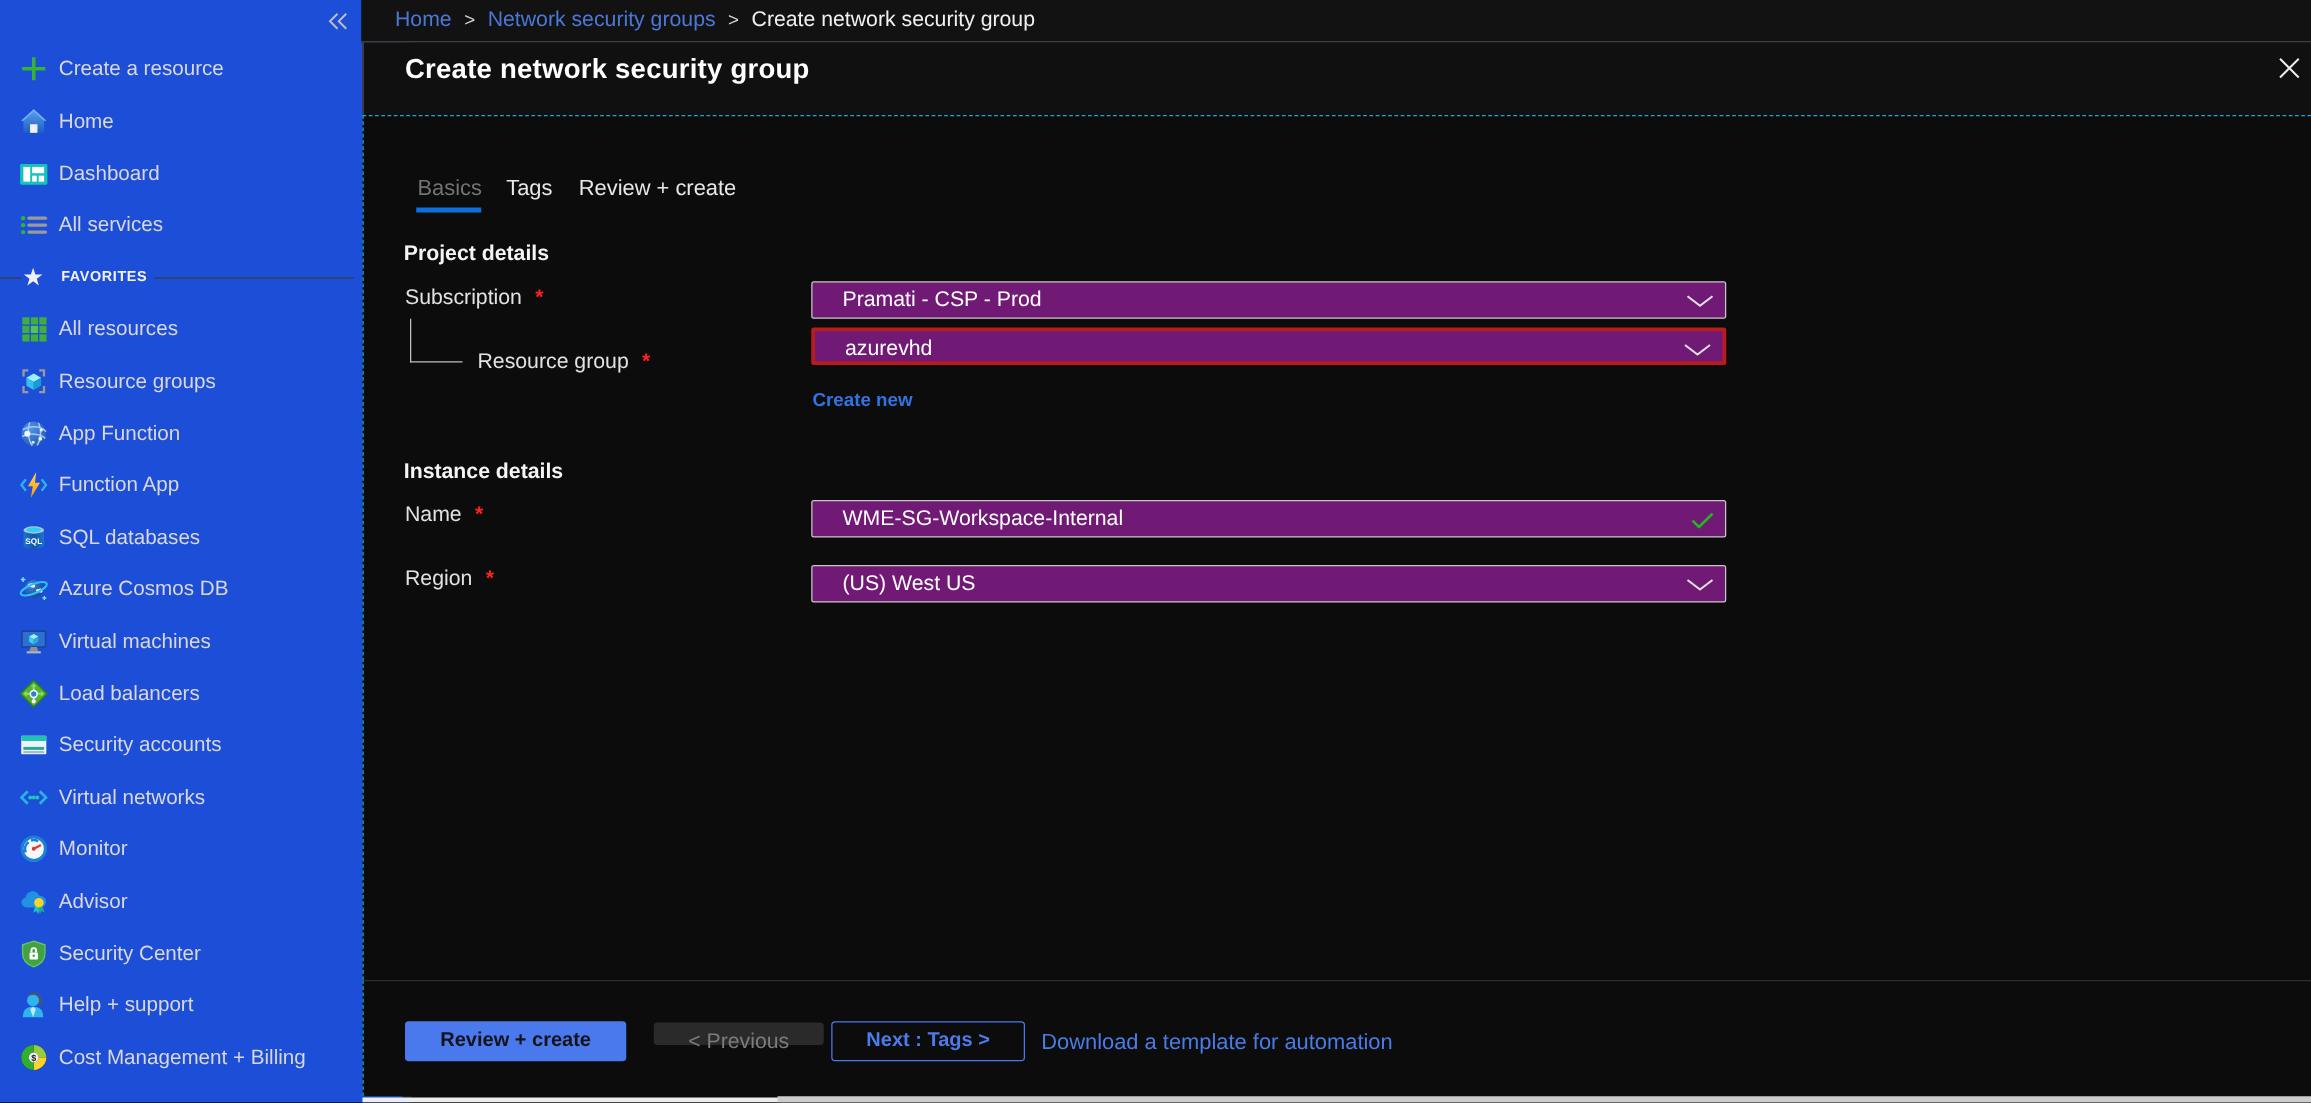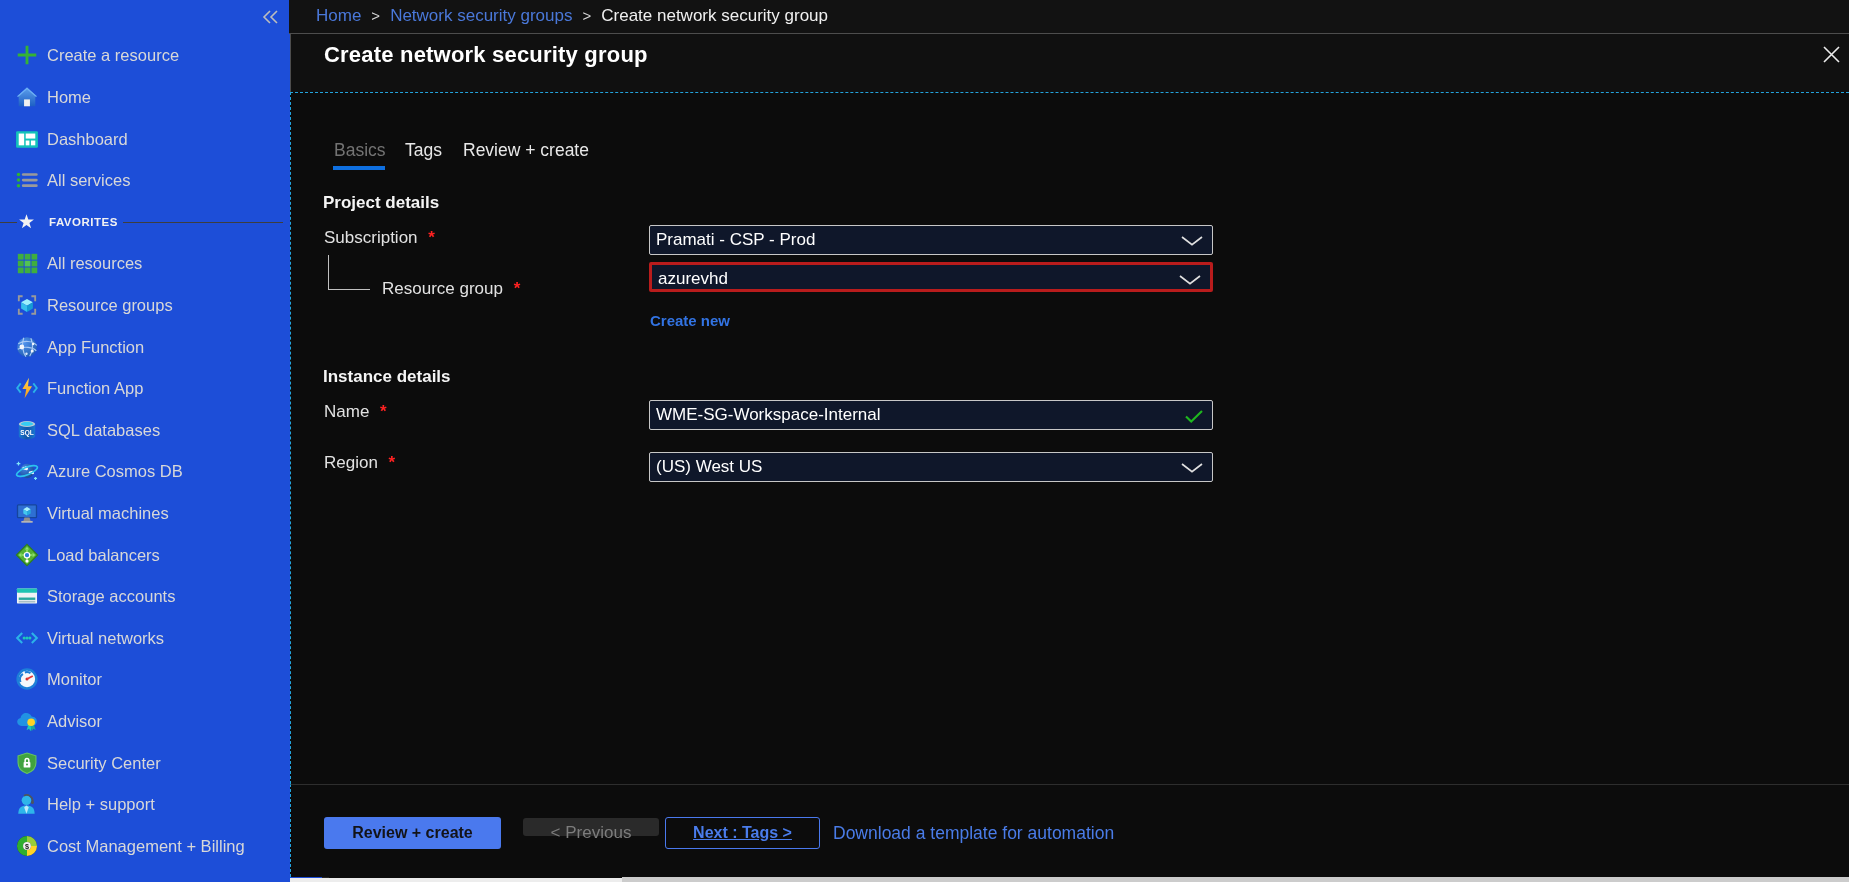--- a/index.html
+++ b/index.html
@@ -35,37 +35,37 @@
     border-top:1px dashed #23a3dc; border-left:1px dashed #23a3dc; }
 
   .tab { position:absolute; top:47px; font-size:17.5px; color:#e8e8e8; }
   #tab-basics { left:43px; color:#737373; }
   #tab-underline { position:absolute; left:42px; top:73px; width:52px; height:3.5px; background:#0e6fe0; }
 
   .h2 { position:absolute; left:32px; font-size:17px; font-weight:bold; color:#f5f5f5; }
   .flabel { position:absolute; font-size:17px; color:#e2e2e2; white-space:nowrap; }
   .flabel .req { color:#ff2222; font-weight:bold; padding-left:6px; }
 
-  .field { position:absolute; left:358px; width:564px; height:30px; background:#0f172a;
+  .field { position:absolute; left:358px; width:732px; height:30px; background:#701a75;
     border:1px solid #c7c7c7; border-radius:2px; font-size:17px; color:#fff; line-height:28px;
-    padding-left:6px; }
+    padding-left:24px; }
   .field svg.chev { position:absolute; right:9px; top:10px; }
   .lconn { position:absolute; left:37px; top:162px; width:42px; height:35px;
     border-left:1px solid #c0c0c0; border-bottom:1px solid #c0c0c0; }
   .linkblue { position:absolute; font-size:15px; font-weight:bold; color:#3273e2; }
 
   
   #footer { position:absolute; left:290px; top:784px; width:1559px; height:93px; background:#0c0c0c;
     border-top:1px solid #2e2e2e; border-left:1px dashed #23a3dc; }
   .btn { position:absolute; top:32px; height:32px; border-radius:3px; font-size:16px; line-height:32px;
     text-align:center; }
   #btn-review { left:33px; width:177px; background:#4a79ee; color:#131318; font-weight:bold; }
   #btn-prev { left:232px; top:33px; height:18px; line-height:30px; width:136px; background:#2a2a2a; color:#7c7c7c; font-size:17px; }
   #btn-next { left:374px; width:155px; background:#0c0c0c; border:1px solid #4a79ee; color:#4a7ceb;
-    font-weight:bold; line-height:30px;text-decoration:underline; }
+    font-weight:bold; line-height:30px; }
   #dl-link { position:absolute; left:542px; top:32px; line-height:32px; font-size:17.5px; color:#4a7ce8; }
 
   #hstrip { position:absolute; left:290px; top:878px; width:1559px; height:4px; background:#ededed; }
   #hthumb { position:absolute; left:622px; top:877px; width:1227px; height:5px; background:#cccccc; }
 
   #closex { position:absolute; left:1823px; top:46px; width:17px; height:17px; }
 </style>
 </head>
 <body>
 <div id="page">
@@ -235,21 +235,21 @@
         </svg>
       <div class="lbl">Load balancers</div>
     </div>
     <div class="navrow" style="top:575.2px">
       <svg class="ic" viewBox="0 0 22 22">
           <rect x="1.8" y="4.2" width="18.4" height="13.6" rx="0.6" fill="#eef3f5"></rect>
           <rect x="1.8" y="4.2" width="18.4" height="3.8" rx="0.6" fill="#1ec3b2"></rect>
           <rect x="3.4" y="12.4" width="15.2" height="2.2" fill="#2aa89e"></rect>
           <rect x="3.4" y="15.4" width="15.2" height="1.6" fill="#a9bdc6"></rect>
         </svg>
-      <div class="lbl">Storage accounts</div>
+      <div class="lbl">Security accounts</div>
     </div>
     <div class="navrow" style="top:616.8px">
       <svg class="ic" viewBox="0 0 22 22">
           <path d="M6.6 6.4 L2 11 L6.6 15.6 M15.4 6.4 L20 11 L15.4 15.6" fill="none" stroke="#2bb3e8" stroke-width="1.9"></path>
           <circle cx="8.4" cy="11" r="1.4" fill="#1ec9ba"></circle>
           <circle cx="11" cy="11" r="1.4" fill="#1ec9ba"></circle>
           <circle cx="13.6" cy="11" r="1.4" fill="#1ec9ba"></circle>
         </svg>
       <div class="lbl">Virtual networks</div>
     </div>

